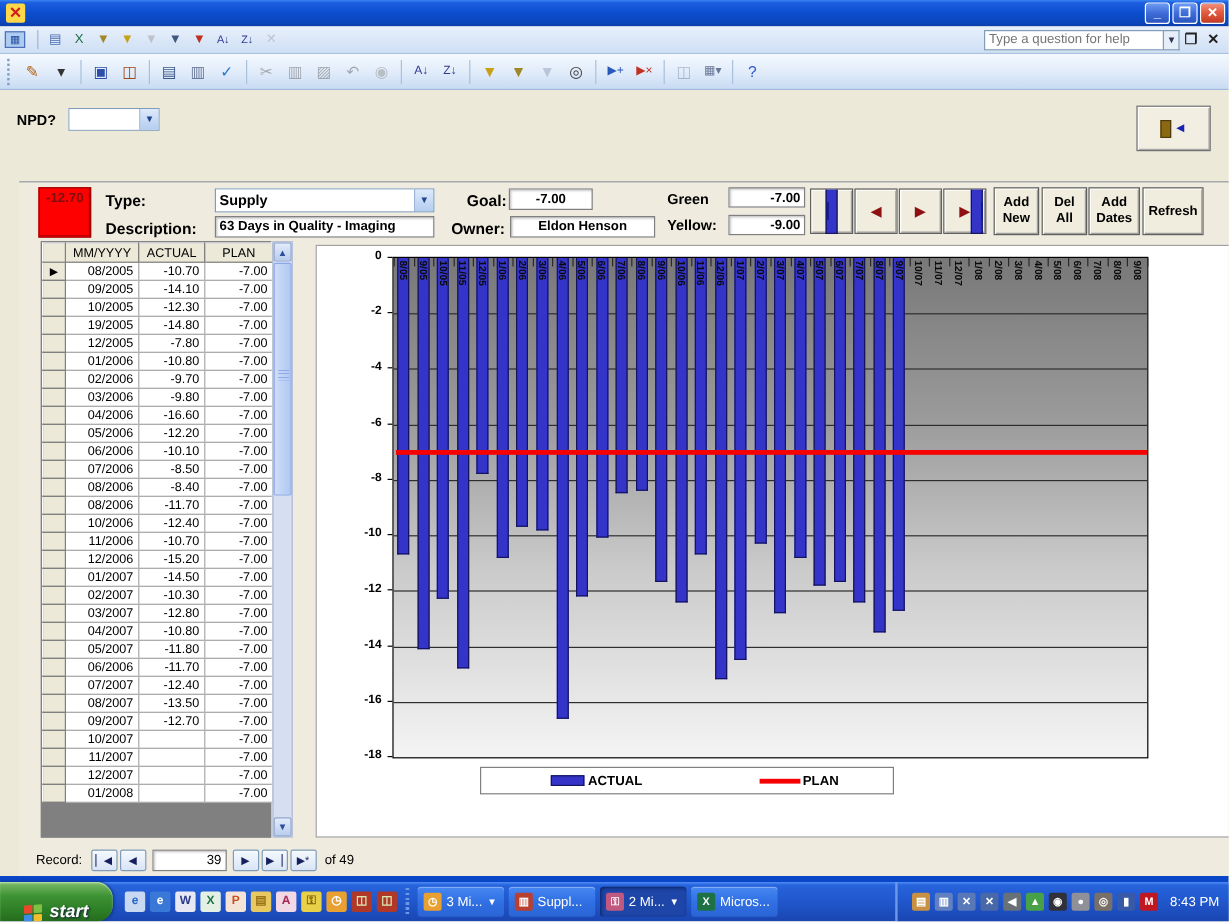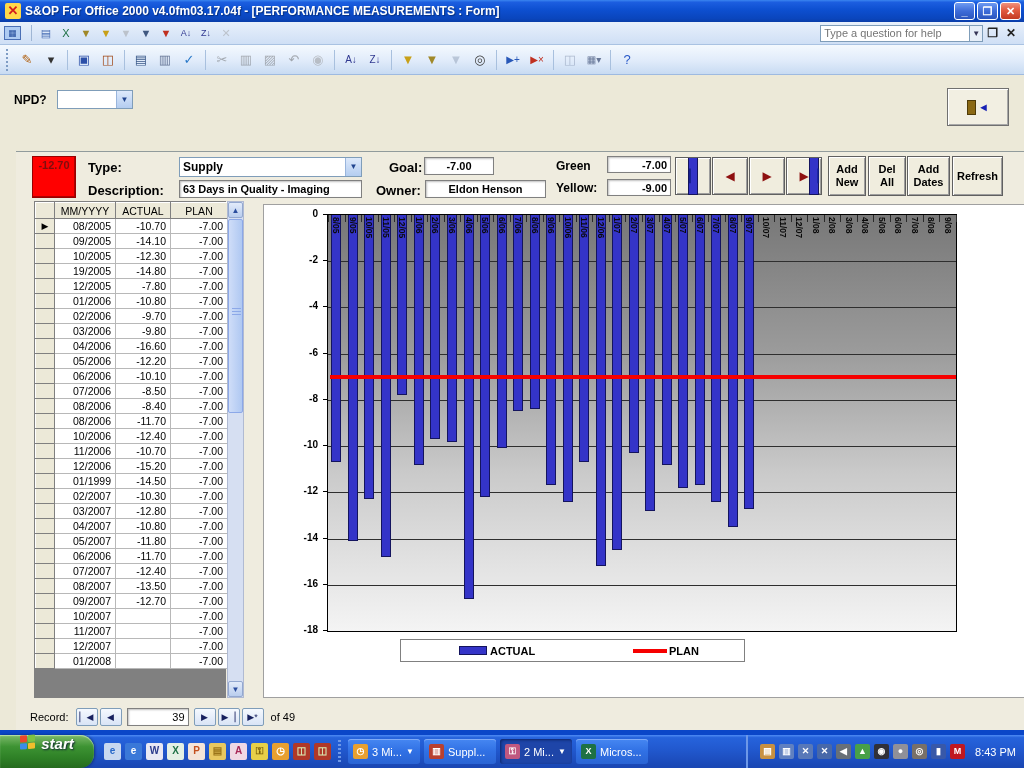--- a/index.html
+++ b/index.html
@@ -123,21 +123,21 @@
     border:1px solid #7F9DB9; border-radius:2px; font-size:9px; line-height:16px; text-align:center; color:#17205E; }
   #record-input { width:62px; height:18px; margin:0 4px; text-align:right; font-weight:normal; font-size:11px; }
 
   
   #win-border { left:0; top:730px; width:1024px; height:5px; background:#0A46C8; }
   #taskbar { left:0; top:735px; width:1024px; height:33px;
     background:linear-gradient(180deg,#4E8BF5 0%,#2663DC 8%,#2158CE 45%,#1A47B4 95%); display:flex; align-items:center; }
   #start-button { width:94px; height:33px; border-radius:0 14px 14px 0;
     background:linear-gradient(180deg,#7DBB6B 0%,#3D9333 35%,#2E8026 70%,#256B1E 100%);
     box-shadow:inset 0 1px 1px #B8E0A8, 1px 0 3px rgba(0,0,0,.4);
-    display:flex; align-items:flex-start; justify-content:center; }
+    display:flex; align-items:flex-end; justify-content:center; }
   #start-button .flag { width:16px; height:14px; display:grid; grid-template-columns:7px 7px; grid-gap:1px; margin-right:5px; transform:skewY(-4deg); }
   #start-button .flag i { border-radius:1px; }
   #start-button .label { color:#fff; font-size:15px; font-weight:bold; font-style:italic; text-shadow:1px 1px 2px #123; }
   .ql { display:flex; align-items:center; margin-left:8px; }
   .qlicon { width:17px; height:17px; margin:0 2px; border-radius:2px; font-size:10px; font-weight:bold;
     text-align:center; line-height:16px; color:#fff; }
   .tb-divider { width:3px; height:24px; margin:0 5px;
     background:repeating-linear-gradient(180deg,#6D98E8 0 2px,transparent 2px 4px); }
   .taskbtn { height:25px; margin:0 2px; padding:0 5px; min-width:72px; border-radius:3px;
     background:linear-gradient(180deg,#4687F2 0%,#3070E4 50%,#2A64D4 100%);
@@ -153,21 +153,20 @@
     text-align:center; line-height:14px; color:#fff; }
   #tray-time { color:#fff; font-size:11px; margin-left:8px; }
 </style>
 </head>
 <body>
 
 <div id="screen">
 
   <div id="titlebar" class="abs">
     <span class="ticon">✕</span>
-    <span class="ttext">S&amp;OP For Office 2000 v4.0fm03.17.04f - [PERFORMANCE MEASUREMENTS : Form]</span>
     <span class="spacer"></span>
     <span class="winbtn">_</span>
     <span class="winbtn">❐</span>
     <span class="winbtn close">✕</span>
   </div>
 
   <div id="menubar" class="abs">
     <span class="formicon">▦</span>
     <span class="mb-sep"></span>
     <span id="menu-icons" style="display:flex;">
@@ -386,21 +385,21 @@
               <td>-7.00</td>
             </tr>
             <tr>
               <td class="sel"></td>
               <td>12/2006</td>
               <td>-15.20</td>
               <td>-7.00</td>
             </tr>
             <tr>
               <td class="sel"></td>
-              <td>01/1999</td>
+              <td>01/2007</td>
               <td>-14.50</td>
               <td>-7.00</td>
             </tr>
             <tr>
               <td class="sel"></td>
               <td>02/2007</td>
               <td>-10.30</td>
               <td>-7.00</td>
             </tr>
             <tr>

